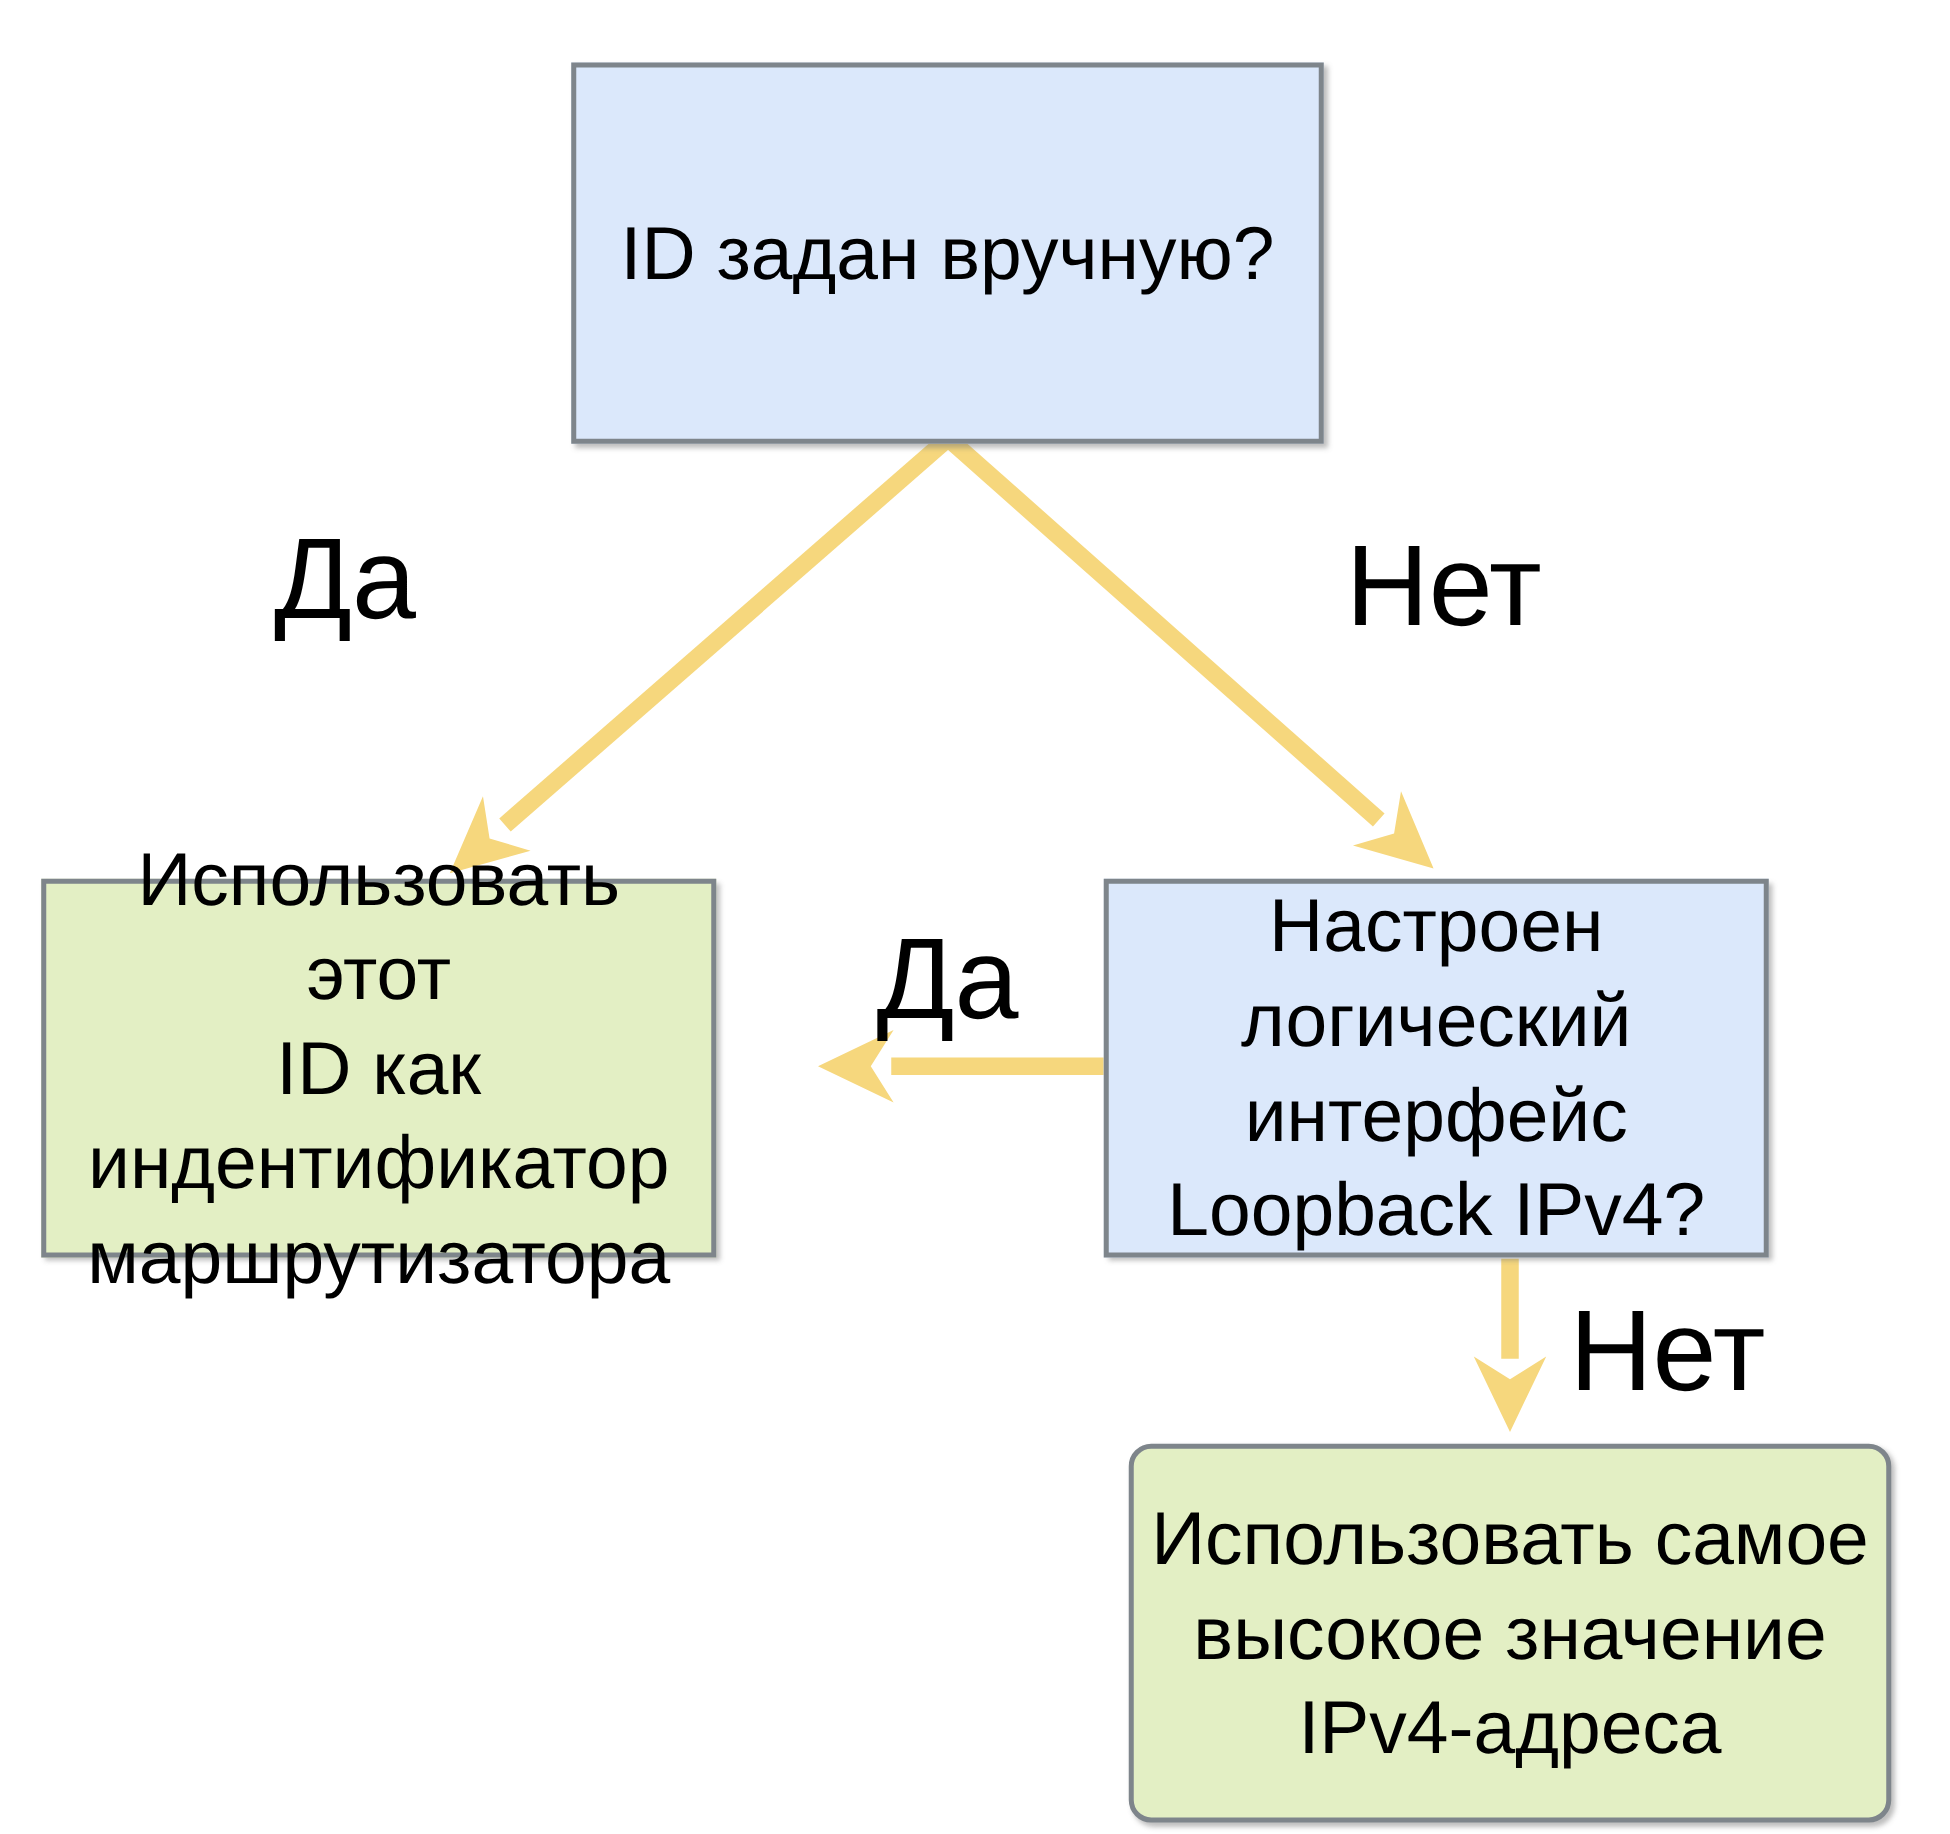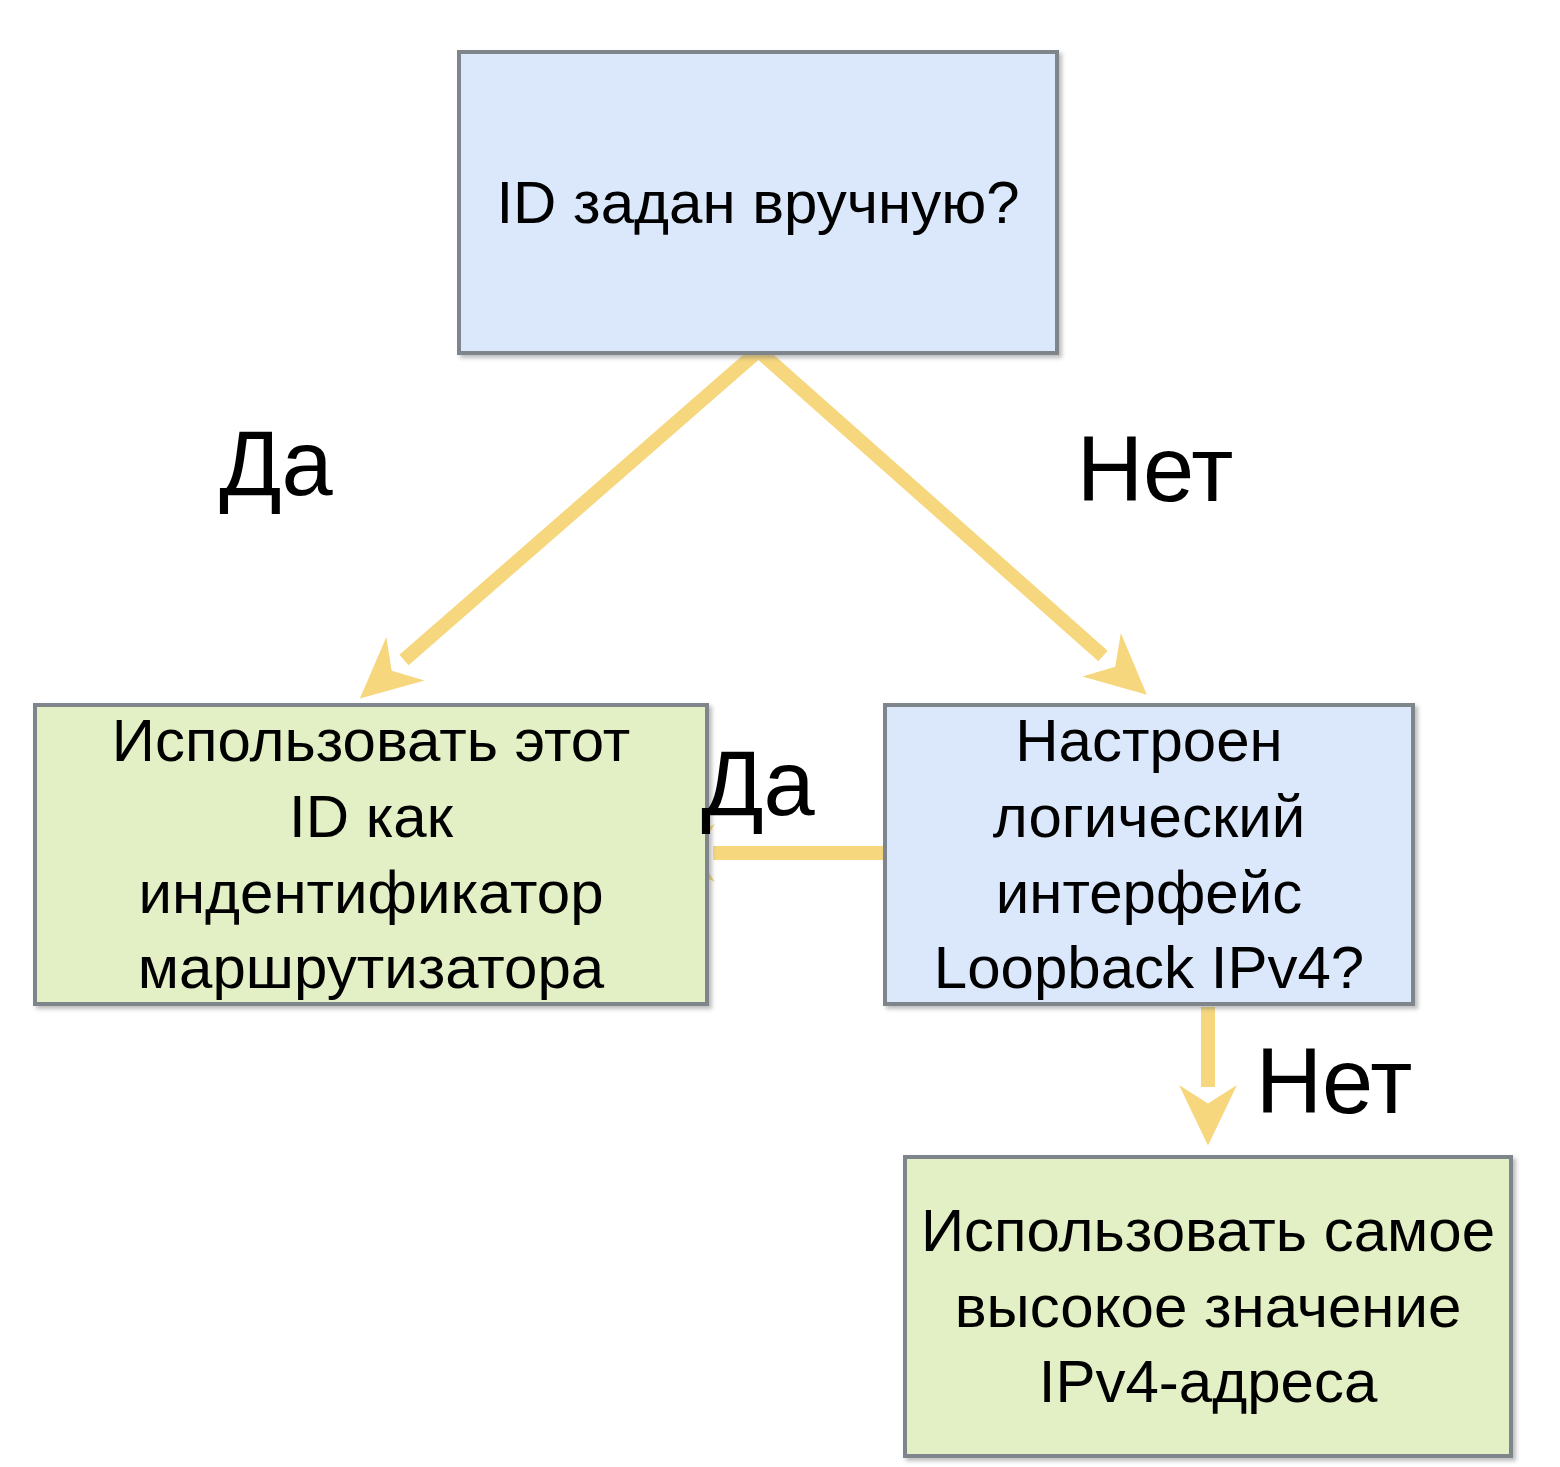--- a/index.html
+++ b/index.html
@@ -56,23 +56,23 @@
   .edge-label {
     position: absolute;
     transform: translate(-50%, -50%);
     color: var(--text);
     font-size: 92px;
     line-height: 1;
     white-space: nowrap;
     text-align: right;
   }
   #node-root      { left: 457px;  top: 18px;   width: 602px; height: 305px; }
-  #node-use-id    { left: 33px;   top: 671px;  width: 676px; height: 303px; }
+  #node-use-id    { left: 33px;   top: 671px;  width: 540px; height: 303px; }
   #node-loopback  { left: 883px;  top: 671px;  width: 532px; height: 303px; }
-  #node-highest   { left: 903px;  top: 1123px; width: 610px; height: 303px; }
+  #node-highest   { left: 903px;  top: 1123px; width: 610px; height: 303px; border-radius: 18px; }
   #label-manual-yes   { left: 276px;  top: 431px;  }
   #label-manual-no    { left: 1155px; top: 437px;  }
   #label-loopback-yes { left: 758px;  top: 751px;  }
   #label-loopback-no  { left: 1334px; top: 1049px; }
 </style>
 </head>
 <body>
 
 <div class="canvas">
 

